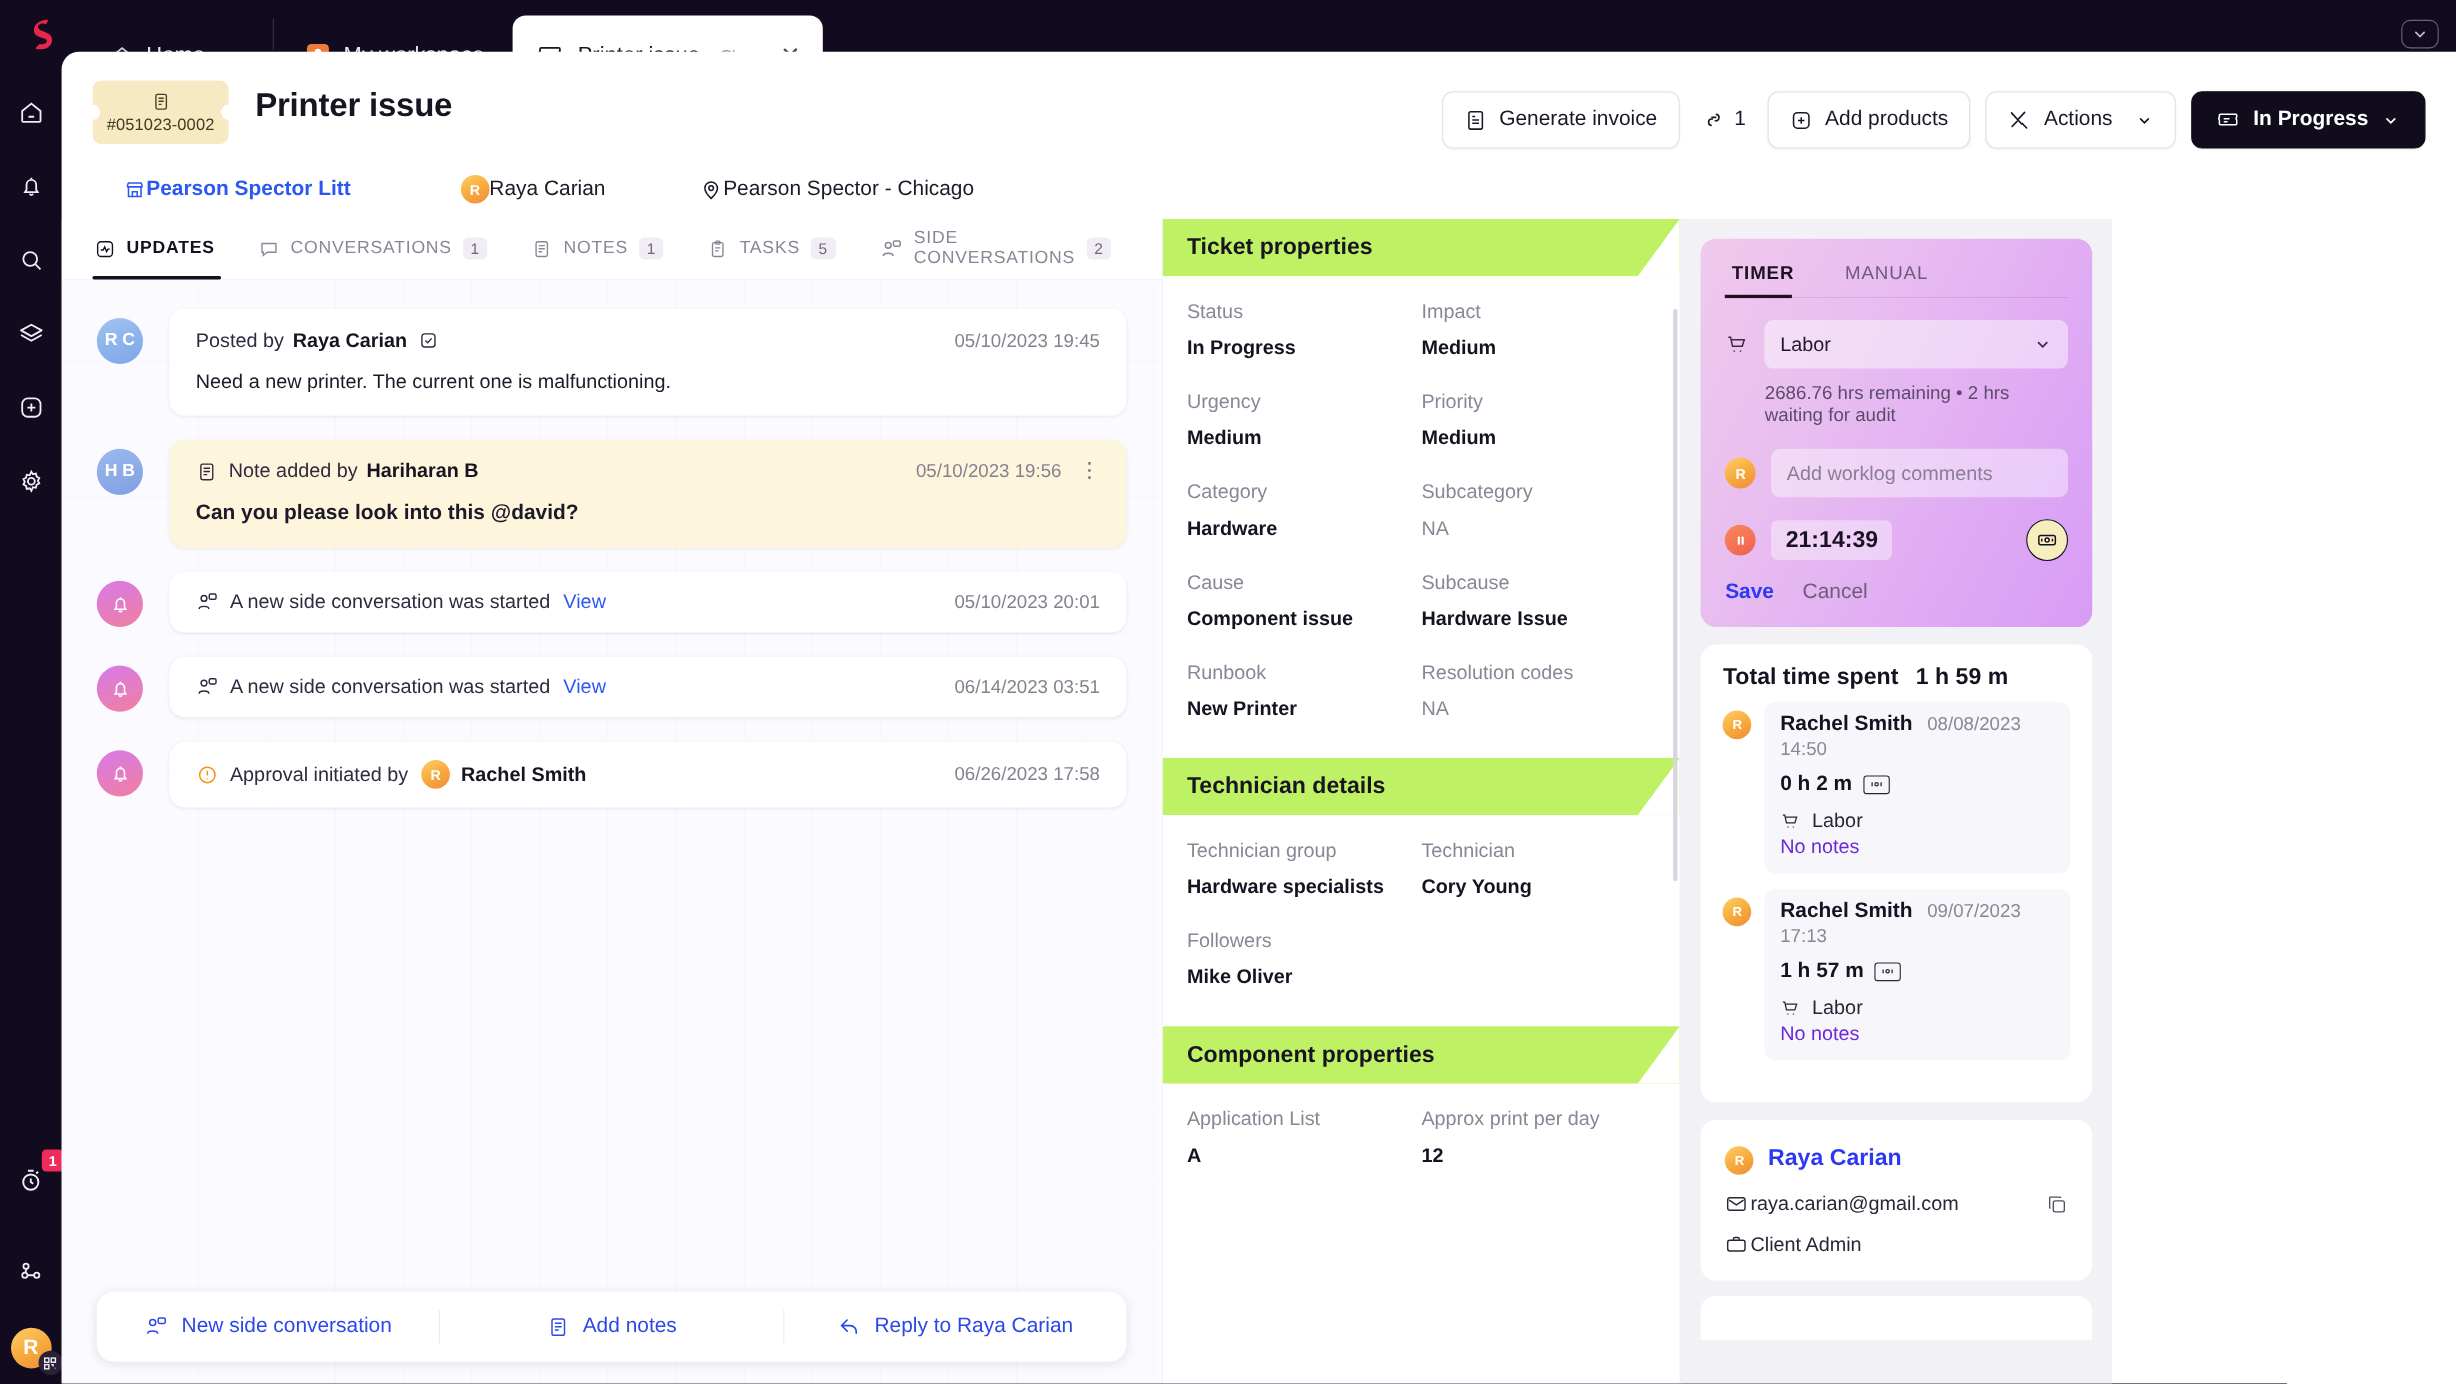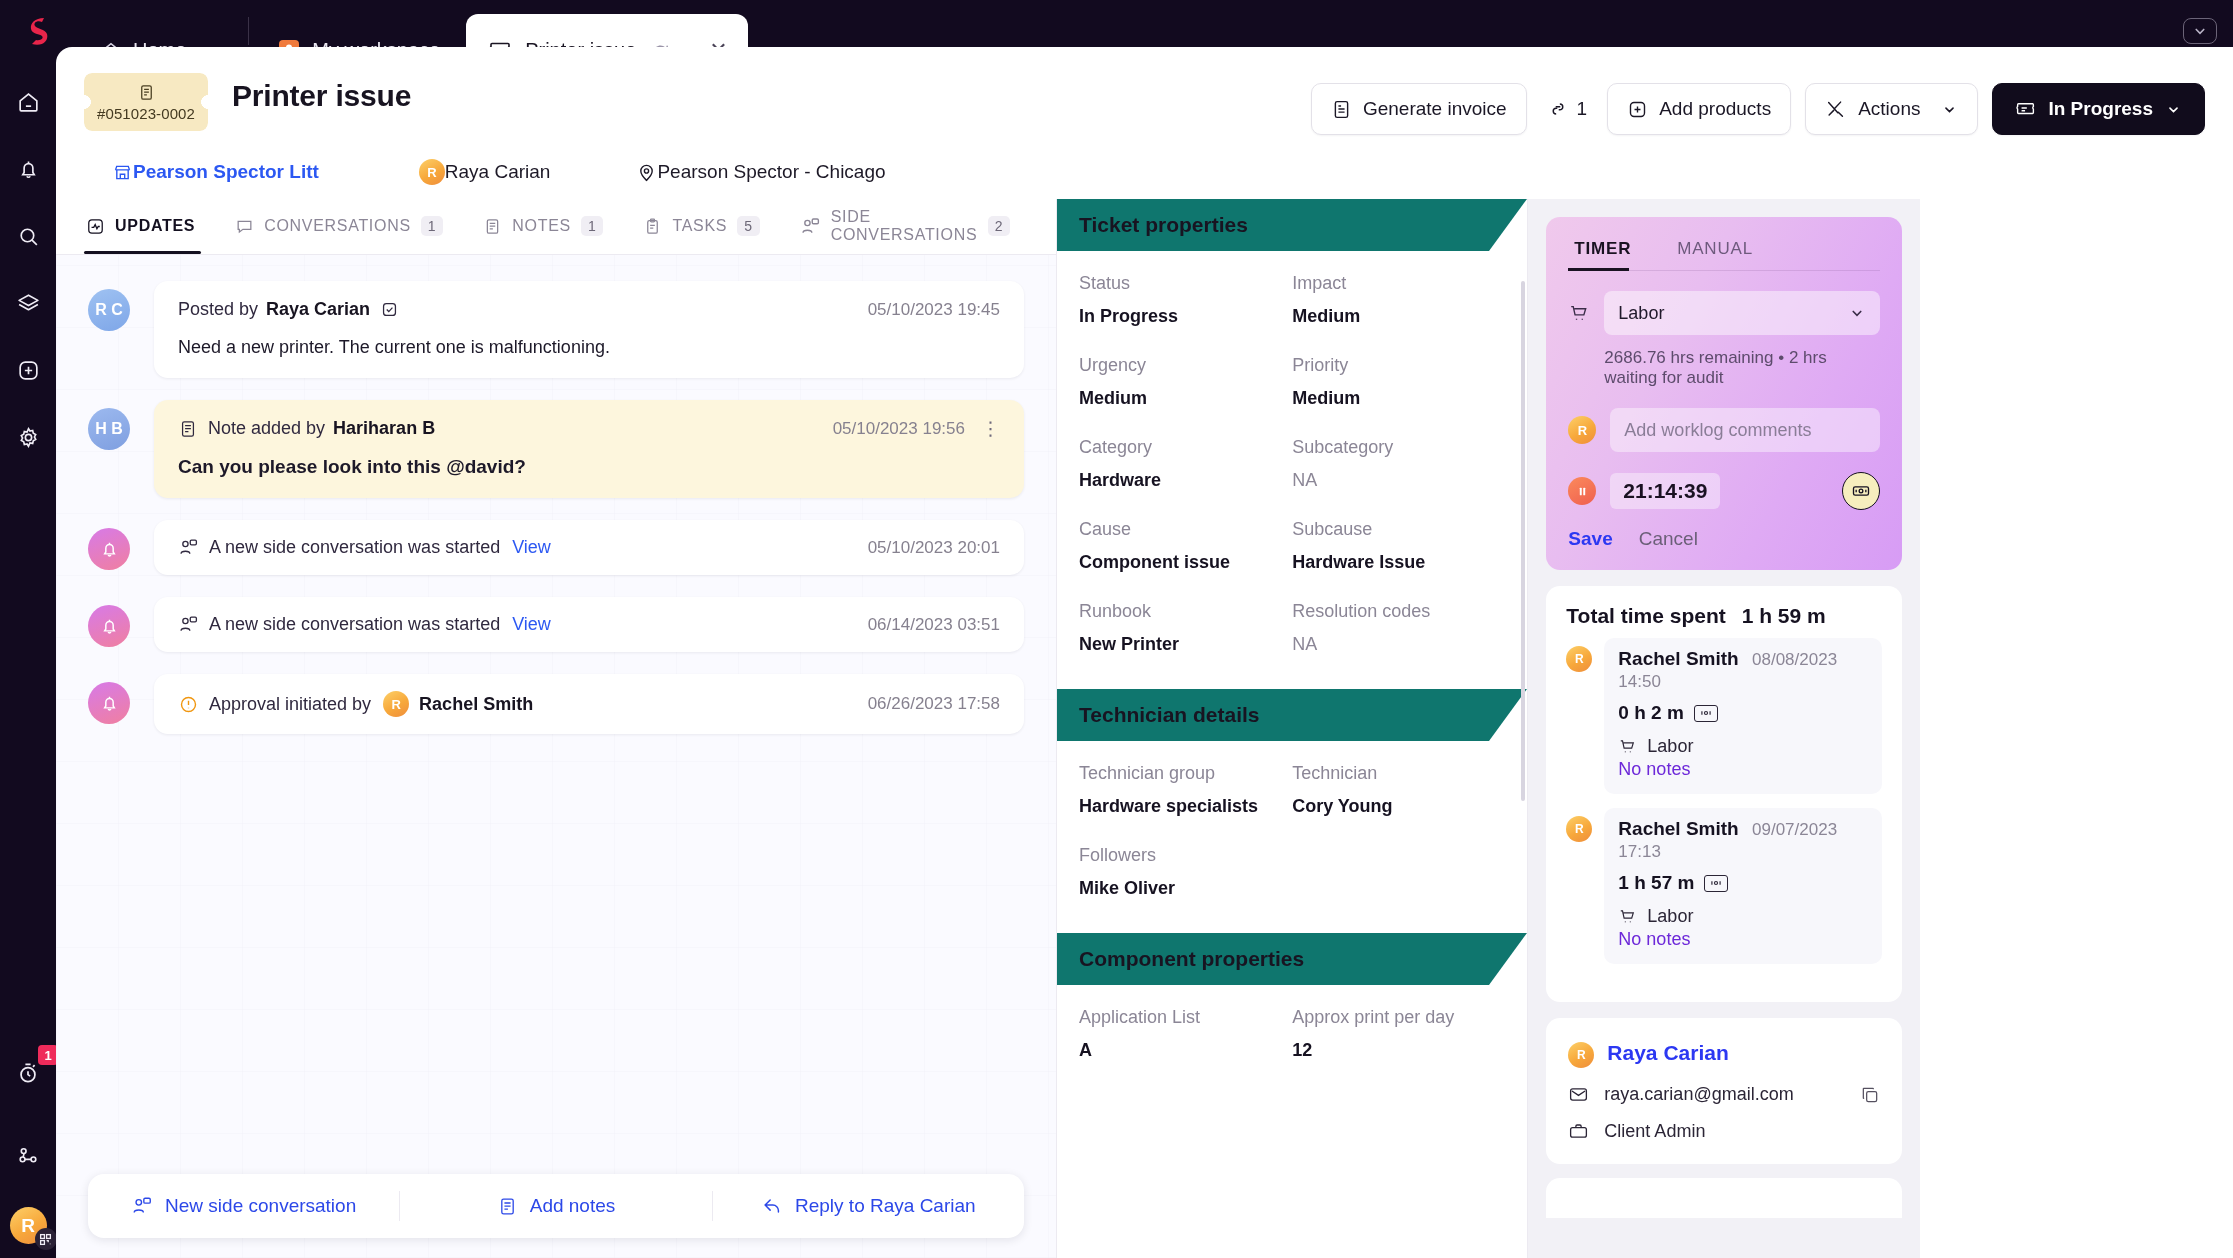--- a/index.html
+++ b/index.html
@@ -254,21 +254,21 @@
   .bb-item:last-child { border-right: none; }
 
   
   .col-mid {
     width: 649px; height: 100%;
     border-right: 1px solid #eceaf1;
     overflow: hidden; position: relative;
     background: #fff;
   }
   .sec-head {
-    position: relative; height: 52px; background: #0f766e;
+    position: relative; height: 52px; background: #bef264;
     display:flex; align-items:center; padding-left: 22px;
     font-size: 21px; font-weight: 700; color: #181421;
     margin-bottom: 8px;
   }
   .sec-head::after {
     content: ''; position: absolute; right: 0; top: 0;
     border-left: 38px solid transparent;
     border-bottom: 52px solid #ffffff;
     width: 0; height: 0;
   }
@@ -358,21 +358,21 @@
   .wl-head { font-size: 19px; font-weight: 700; color:#161221; }
   .wl-head .dt { font-weight: 400; font-size: 17px; color:#8b8696; margin-left: 8px; }
   .wl-dur { margin-top: 10px; font-size: 19px; font-weight:700; color:#161221; display:flex; align-items:center; gap:10px;}
   .wl-tag { margin-top: 12px; font-size: 18px; color:#2b2536; display:flex; align-items:center; gap:10px;}
   .wl-notes { margin-top: 2px; font-size: 18px; color:#6d28d9; }
   .mini-box { width: 24px; height: 17px; border: 1.5px solid #2b2536; border-radius: 3px;
     display:flex; align-items:center; justify-content:center; }
 
   .ct-card { margin-top: 16px; background:#fff; border-radius: 14px; padding: 20px 22px 22px 22px; }
   .ct-name { display:flex; align-items:center; gap: 13px; font-size: 21px; font-weight:700; color:#2c38f2; }
-  .ct-row { display:flex; align-items:center; gap: 15px; margin-top: 16px; font-size: 18px; color:#2b2536; }
+  .ct-row { display:flex; align-items:center; gap: 2px; margin-top: 16px; font-size: 18px; color:#2b2536; }
   .ct-row .copy { margin-left: auto; }
   .ct-stub { margin-top: 14px; height: 40px; background:#fff; border-radius: 14px 14px 0 0; }
 
   svg { display:block; }
 </style>
 </head>
 <body>
 
 <div class="app">
 

